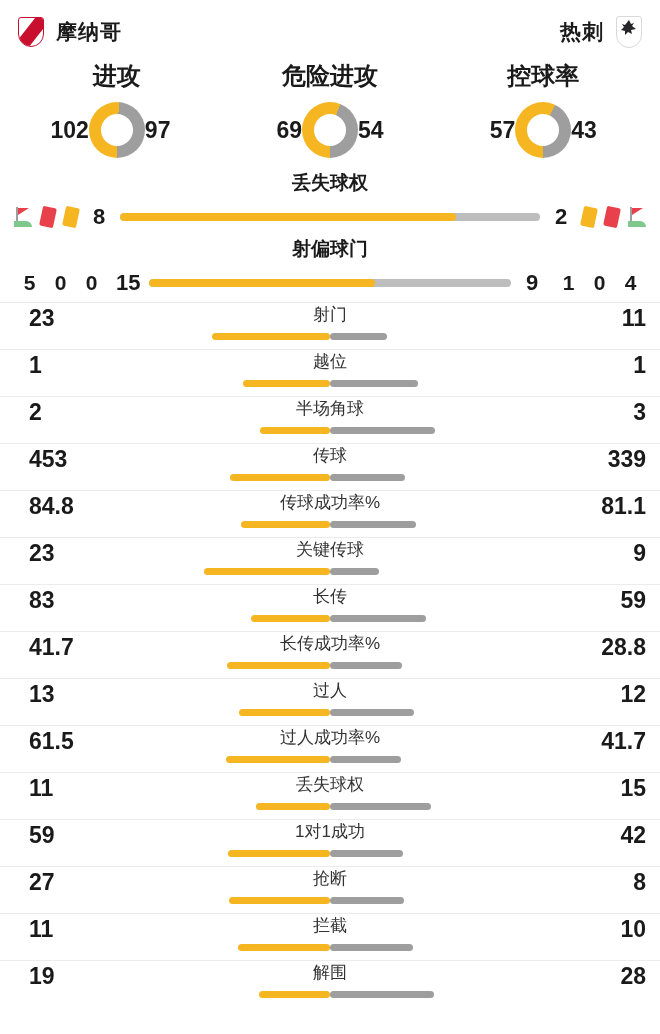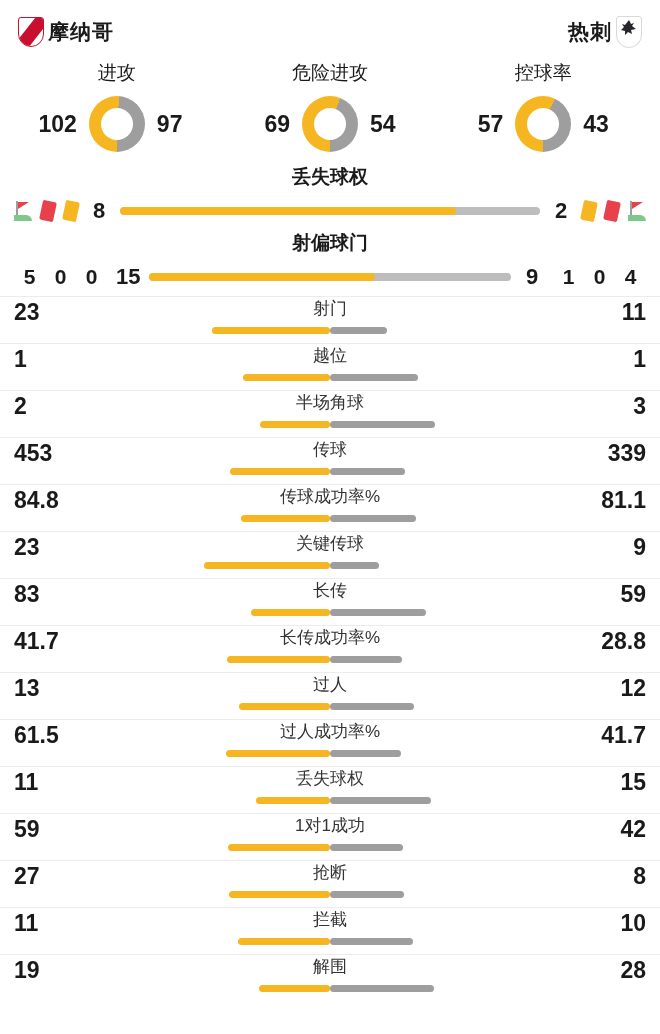--- a/index.html
+++ b/index.html
@@ -17,21 +17,21 @@
   .header {
     display: flex;
     align-items: center;
     justify-content: space-between;
     padding: 14px 18px 6px 18px;
     height: 56px;
   }
   .team {
     display: flex;
     align-items: center;
-    gap: 4px;
+    gap: 12px;
   }
   .team-name {
     font-size: 21px;
     font-weight: bold;
     letter-spacing: 1px;
   }
   .crest-home {
     width: 26px; height: 30px;
     position: relative;
   }
@@ -63,29 +63,28 @@
 
   
   .donuts {
     display:flex;
     justify-content: space-around;
     align-items: flex-start;
     padding: 4px 10px 10px 10px;
   }
   .donut-block { text-align:center; width: 200px; }
   .donut-title {
-    font-size: 19px;
-    font-weight: normal;
+    font-size: 24px;
+    font-weight: bold;
     margin-bottom: 10px;
   }
   .donut-row {
     display:flex;
     align-items:center;
     justify-content:center;
-    gap: 12px;
   }
   .donut-val {
     font-size: 23px;
     font-weight: bold;
     min-width: 38px;
   }
   .donut-val.left { text-align:right; }
   .donut-val.right { text-align:left; }
   .donut {
     width: 56px; height: 56px;
@@ -188,21 +187,21 @@
   }
   .stat .label {
     position:absolute;
     left:0; right:0; top: 0;
     text-align:center;
     font-size: 17px;
     color:#333;
   }
   .stat .lval {
     position:absolute;
-    left: 14px; top: 2px;
+    left: 29px; top: 2px;
     font-size: 23px;
     font-weight: bold;
   }
   .stat .rval {
     position:absolute;
     right: 14px; top: 2px;
     font-size: 23px;
     font-weight: bold;
   }
   .stat .bars {

